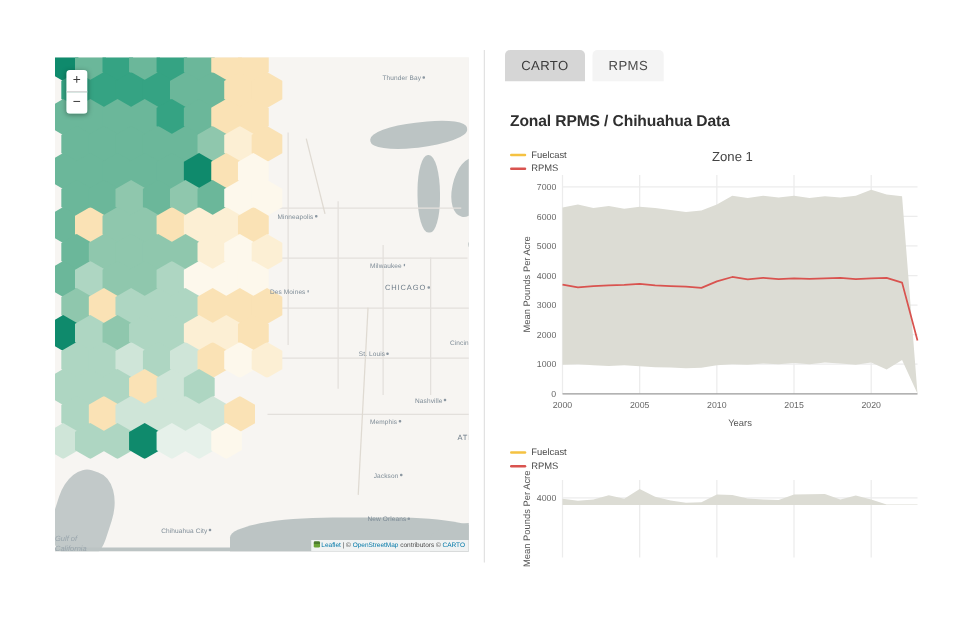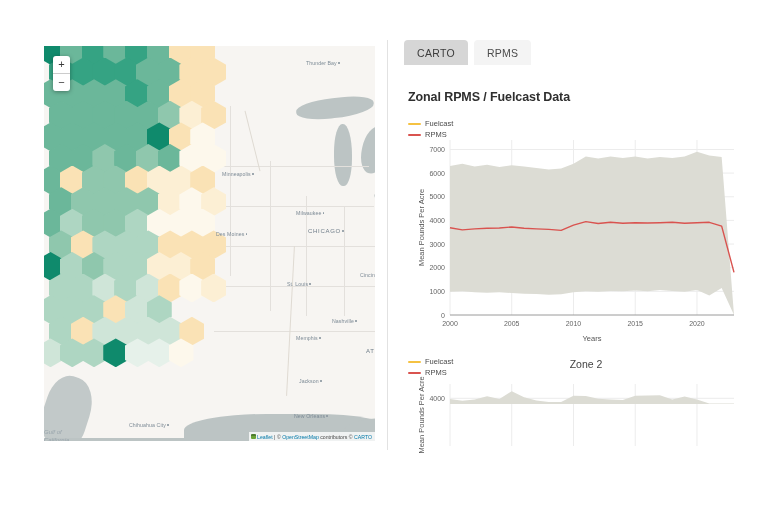--- a/index.html
+++ b/index.html
@@ -241,33 +241,34 @@
 
   <div id="divider"></div>
 
   <div id="right-panel">
 
     <div id="tabs">
         <div class="tab active">CARTO</div>
         <div class="tab">RPMS</div>
       </div>
 
-    <div id="panel-title">Zonal RPMS / Fuelcast Data</div>
+    <div id="panel-title">Zonal RPMS / Chihuahua Data</div>
 
     <div class="chart-block" id="chart-0" style="margin-top:14px;height:232px;">
       <div class="legend">
         <div class="legend-row">
           <span class="legend-swatch" style="background: rgb(245, 194, 66);"></span>
           <span>Fuelcast</span>
         </div>
         <div class="legend-row">
           <span class="legend-swatch" style="background: rgb(217, 83, 79);"></span>
           <span>RPMS</span>
         </div>
       </div>
+      <div class="chart-title">Zone 1</div>
       <svg class="plot-svg" id="svg-0" width="350" height="225">
           <line x1="46" y1="22" x2="46" y2="197" stroke="#ececec" stroke-width="1"></line>
           <line x1="107.73913043478261" y1="22" x2="107.73913043478261" y2="197" stroke="#ececec" stroke-width="1"></line>
           <line x1="169.47826086956522" y1="22" x2="169.47826086956522" y2="197" stroke="#ececec" stroke-width="1"></line>
           <line x1="231.21739130434784" y1="22" x2="231.21739130434784" y2="197" stroke="#ececec" stroke-width="1"></line>
           <line x1="292.95652173913044" y1="22" x2="292.95652173913044" y2="197" stroke="#ececec" stroke-width="1"></line>
           <line x1="46" y1="173.35135135135135" x2="330" y2="173.35135135135135" stroke="#ececec" stroke-width="1"></line>
           <line x1="46" y1="149.7027027027027" x2="330" y2="149.7027027027027" stroke="#ececec" stroke-width="1"></line>
           <line x1="46" y1="126.05405405405405" x2="330" y2="126.05405405405405" stroke="#ececec" stroke-width="1"></line>
           <line x1="46" y1="102.4054054054054" x2="330" y2="102.4054054054054" stroke="#ececec" stroke-width="1"></line>
@@ -299,21 +300,20 @@
       <div class="legend">
         <div class="legend-row">
           <span class="legend-swatch" style="background: rgb(245, 194, 66);"></span>
           <span>Fuelcast</span>
         </div>
         <div class="legend-row">
           <span class="legend-swatch" style="background: rgb(217, 83, 79);"></span>
           <span>RPMS</span>
         </div>
       </div>
-      <div class="chart-title">Zone 2</div>
       <svg class="plot-svg" id="svg-1" width="350" height="100">
           <line x1="46" y1="28" x2="46" y2="90" stroke="#ececec" stroke-width="1"></line>
           <line x1="107.73913043478261" y1="28" x2="107.73913043478261" y2="90" stroke="#ececec" stroke-width="1"></line>
           <line x1="169.47826086956522" y1="28" x2="169.47826086956522" y2="90" stroke="#ececec" stroke-width="1"></line>
           <line x1="231.21739130434784" y1="28" x2="231.21739130434784" y2="90" stroke="#ececec" stroke-width="1"></line>
           <line x1="292.95652173913044" y1="28" x2="292.95652173913044" y2="90" stroke="#ececec" stroke-width="1"></line>
           <line x1="46" y1="42.30769230769231" x2="330" y2="42.30769230769231" stroke="#ececec" stroke-width="1"></line>
           <path d="M46,42.90384615384615L58.34782608695652,44.69230769230769L70.69565217391305,43.5L83.04347826086956,40.16153846153846L95.3913043478261,43.02307692307693L107.73913043478261,35.15384615384615L120.08695652173913,41.353846153846156L132.43478260869566,44.45384615384615L144.7826086956522,46.12307692307692L157.1304347826087,45.88461538461538L169.47826086956522,39.684615384615384L181.82608695652175,39.92307692307692L194.17391304347825,42.784615384615385L206.52173913043478,43.5L218.8695652173913,43.97692307692307L231.21739130434784,39.684615384615384L243.56521739130434,39.44615384615385L255.91304347826085,39.20769230769231L268.2608695652174,43.5L280.6086956521739,40.4L292.95652173913044,43.5L305.30434782608694,47.55384615384615L317.6521739130435,47.55384615384615L330,47.55384615384615L330,48.03076923076923L317.6521739130435,48.03076923076923L305.30434782608694,48.03076923076923L292.95652173913044,48.03076923076923L280.6086956521739,48.03076923076923L268.2608695652174,48.03076923076923L255.91304347826085,48.03076923076923L243.56521739130434,48.03076923076923L231.21739130434784,48.03076923076923L218.8695652173913,48.03076923076923L206.52173913043478,48.03076923076923L194.17391304347825,48.03076923076923L181.82608695652175,48.03076923076923L169.47826086956522,48.03076923076923L157.1304347826087,48.03076923076923L144.7826086956522,48.03076923076923L132.43478260869566,48.03076923076923L120.08695652173913,48.03076923076923L107.73913043478261,48.03076923076923L95.3913043478261,48.03076923076923L83.04347826086956,48.03076923076923L70.69565217391305,48.03076923076923L58.34782608695652,48.03076923076923L46,48.03076923076923Z" fill="#dcdcd4" stroke="none"></path>
           <text x="41" y="44.90769230769231" text-anchor="end" class="tick-label">4000</text>
           <text x="0" y="0" text-anchor="middle" class="axis-label" transform="translate(20,59) rotate(-90)">Mean Pounds Per Acre</text>

